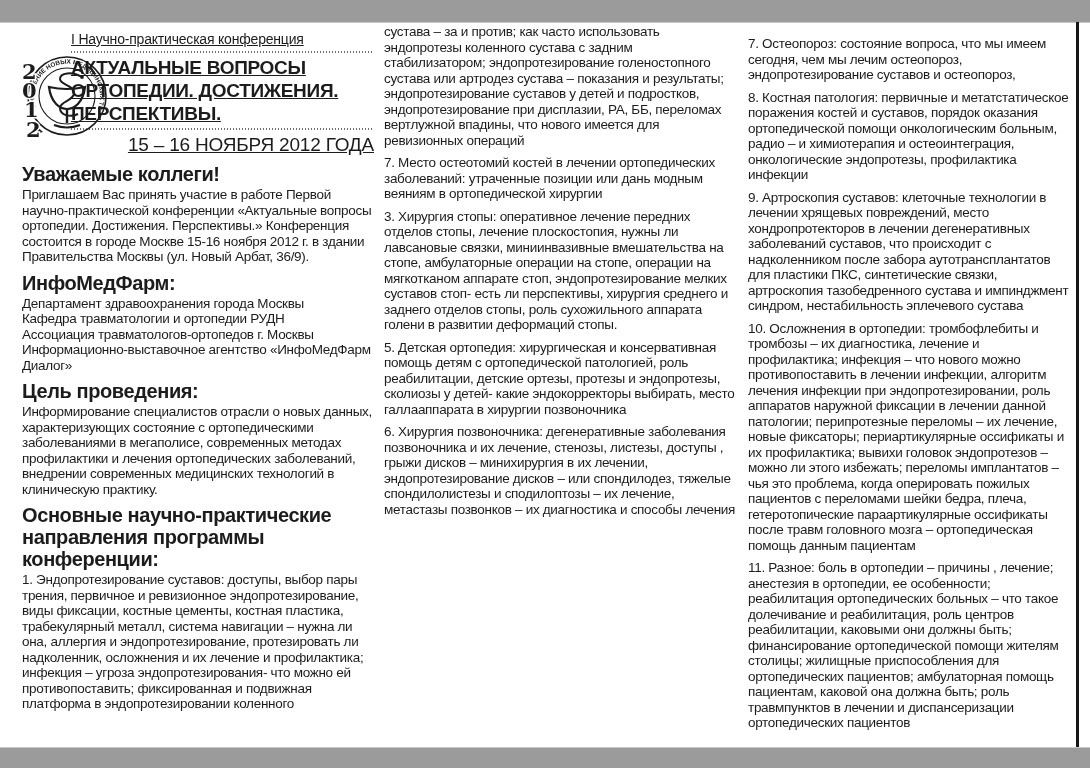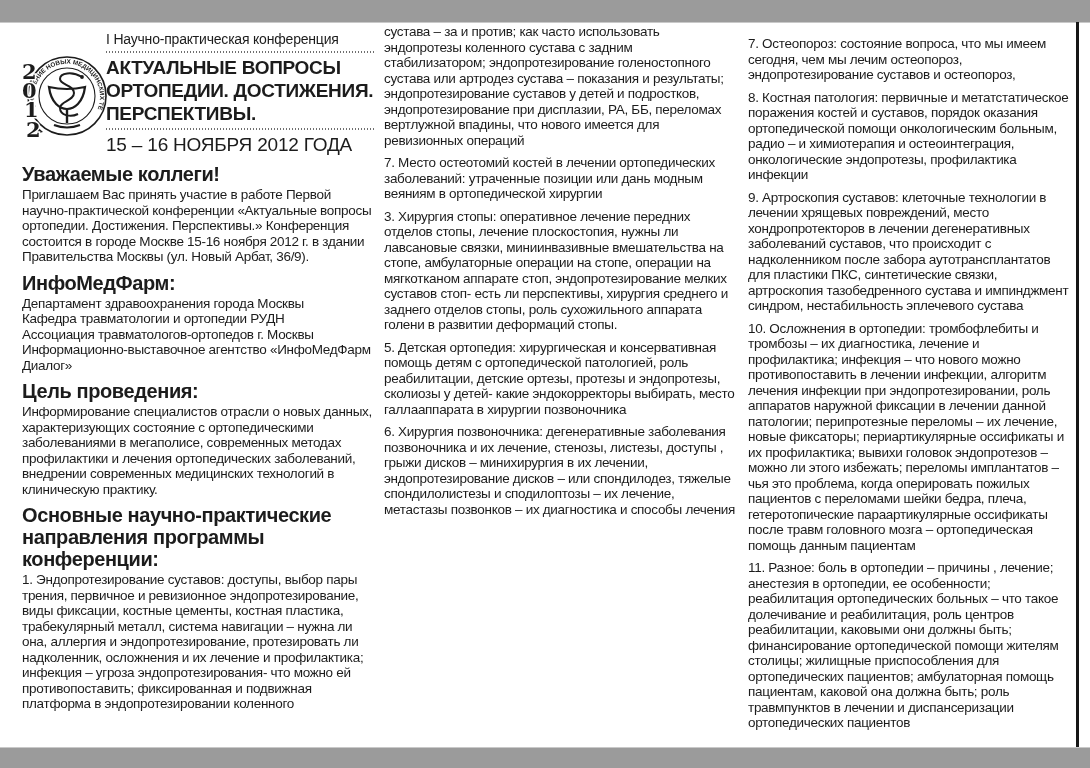--- a/index.html
+++ b/index.html
@@ -11,24 +11,24 @@
   .fold-line{position:absolute;left:1076px;top:22px;width:3px;height:725px;background:#161616;z-index:6;}
   .col{position:absolute;top:30px;}
   .col1{left:22px;width:352px;}
   .col2{left:384px;top:24px;width:352px;}
   .col3{left:748px;top:36px;width:322px;}
   p.body{font-size:13.5px;line-height:15.5px;letter-spacing:-0.3px;margin:0 0 7px 0;}
   h2{font-size:20px;line-height:22px;letter-spacing:-0.4px;margin:3px 0 2px 0;font-weight:bold;}
   .org-item{font-size:13.5px;line-height:15.5px;letter-spacing:-0.3px;}
   .org-list{margin:0 0 7px 0;}
   .header{position:relative;min-height:124px;margin-bottom:6px;}
-  .titleblock{margin-left:84px;}
+  .titleblock{margin-left:49px;text-decoration:underline;}
   .conf-label{font-size:14px;line-height:18px;letter-spacing:-0.2px;padding-bottom:3px;}
   .conf-title{font-size:19px;line-height:23px;font-weight:bold;letter-spacing:-0.3px;padding:3px 0;}
-  .conf-dates{font-size:19px;line-height:24px;letter-spacing:-0.2px;padding-top:3px;}
+  .conf-dates{font-size:19px;line-height:24px;letter-spacing:-0.2px;padding-top:3px;text-align:right;}
   .dotsep{height:2px;background:repeating-linear-gradient(90deg,#6f6f6f 0 1px,transparent 1px 3px);}
   .logo{position:absolute;left:-4px;top:16px;}
 </style>
 </head>
 <body>
 
 <div class="page">
   <div class="bar top"></div>
 
   <div class="col col1">

